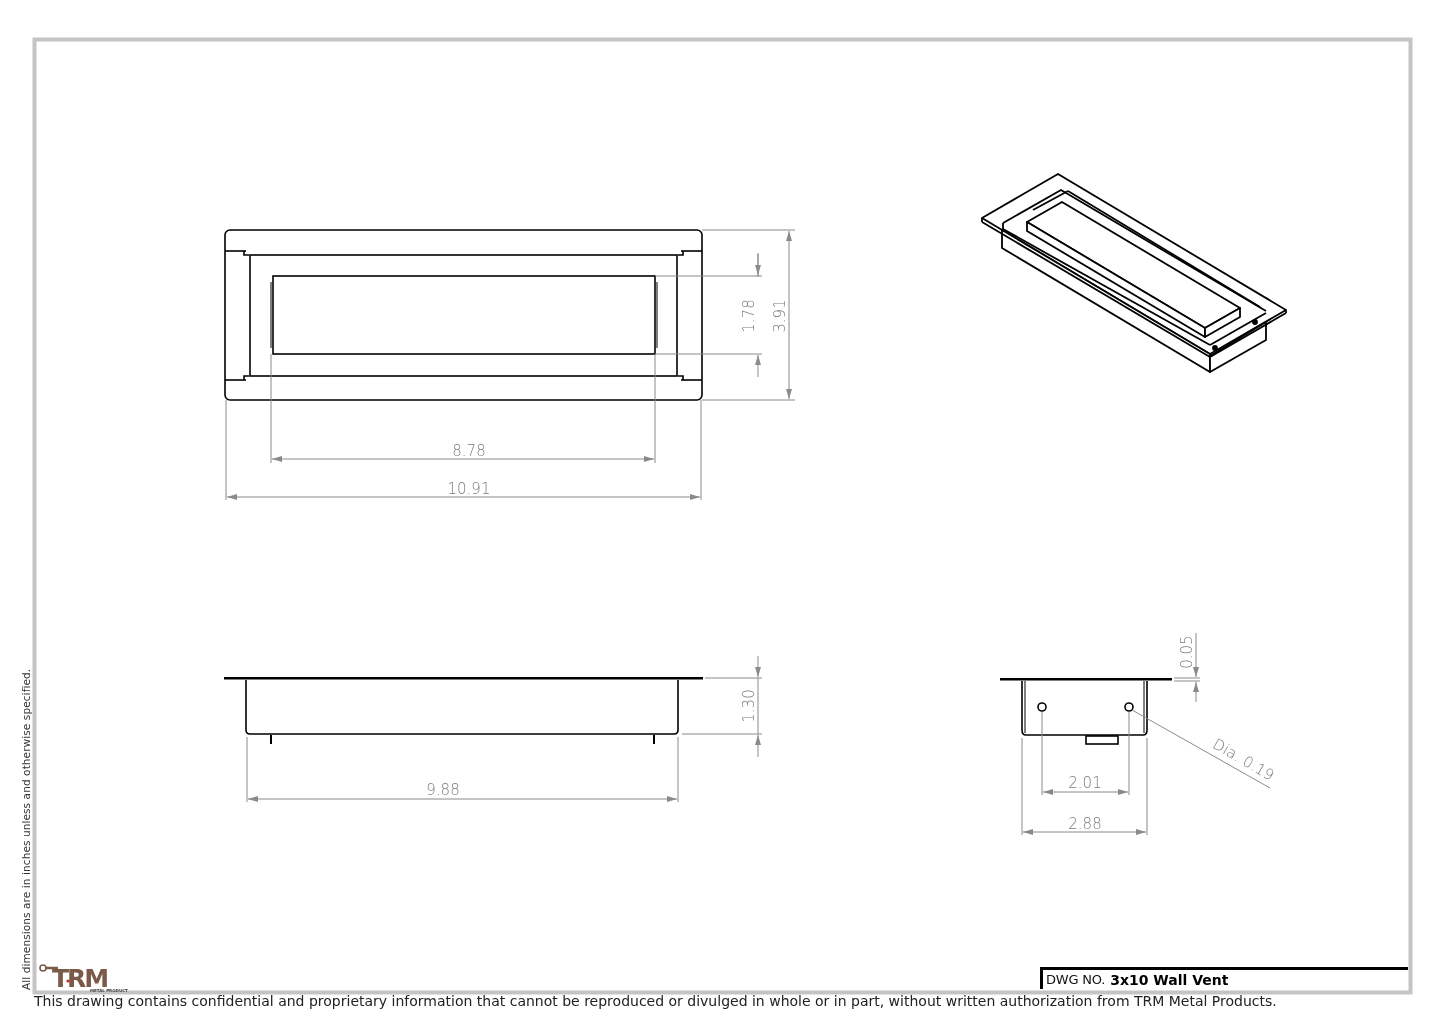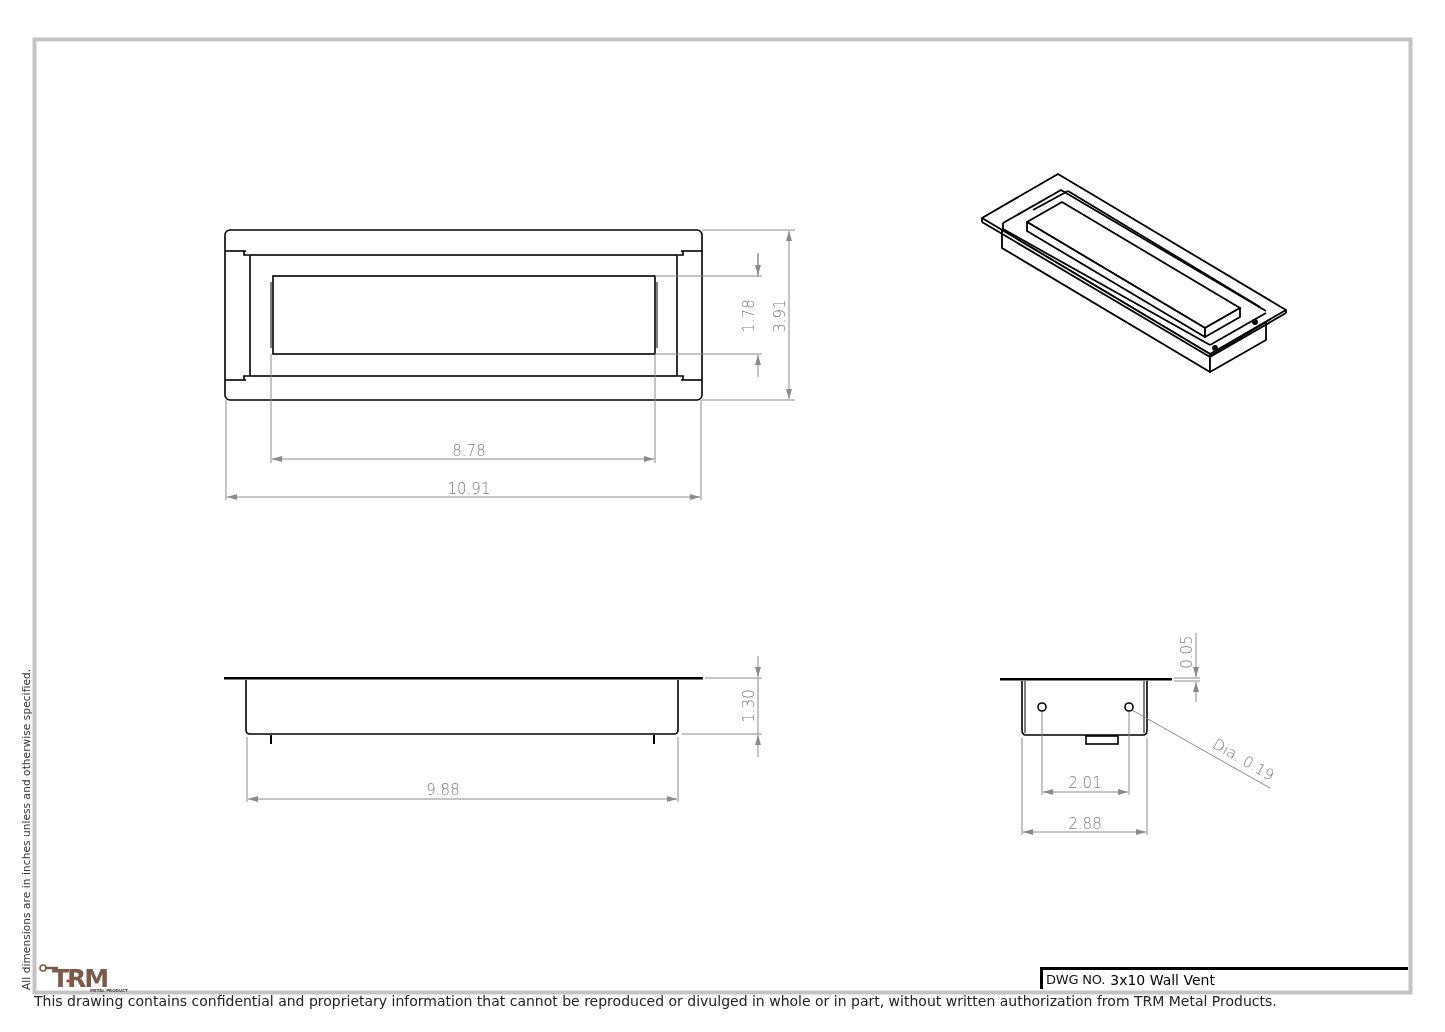--- a/index.html
+++ b/index.html
@@ -8,21 +8,21 @@
     .sheet { position: absolute; left: 0; top: 0; width: 1445px; height: 1032px; }
     svg { position: absolute; left: 0; top: 0; }
     .dim-text { font-family: "DejaVu Sans", sans-serif; font-size: 15px; fill: #7a7a7a; font-weight: 300; }
     .side-note { position: absolute; left: 20px; top: 990px; transform-origin: 0 0; transform: rotate(-90deg);
                  font-size: 10.5px; color: #333; white-space: nowrap; letter-spacing: 0.1px; }
     .footer-note { position: absolute; left: 34px; top: 993px; font-size: 14px; color: #222; white-space: nowrap; }
     .title-block { position: absolute; left: 1040px; top: 967px; width: 368px; height: 22px;
                    border-top: 3px solid #000; border-left: 3px solid #000; box-sizing: border-box;
                    background: #fff; display: flex; align-items: center; padding-left: 3px; }
     .dwg-label { font-size: 13px; color: #111; letter-spacing: -0.2px; }
-    .dwg-value { font-size: 14px; font-weight: normal; color: #000; margin-left: 5px; }
+    .dwg-value { font-size: 14px; font-weight: bold; color: #000; margin-left: 5px; }
     .logo { position: absolute; left: 38px; top: 959px; width: 90px; height: 34px; }
     .logo-text { font-family: "DejaVu Sans", sans-serif; font-weight: bold; font-size: 25px; fill: #7b5a4a; letter-spacing: -2px; }
     .logo-sub { font-family: "DejaVu Sans", sans-serif; font-size: 4px; fill: #444; font-weight: bold; }
   </style>
 </head>
 <body>
 
 <div class="sheet">
 
   <svg width="1445" height="1032" viewBox="0 0 1445 1032">

